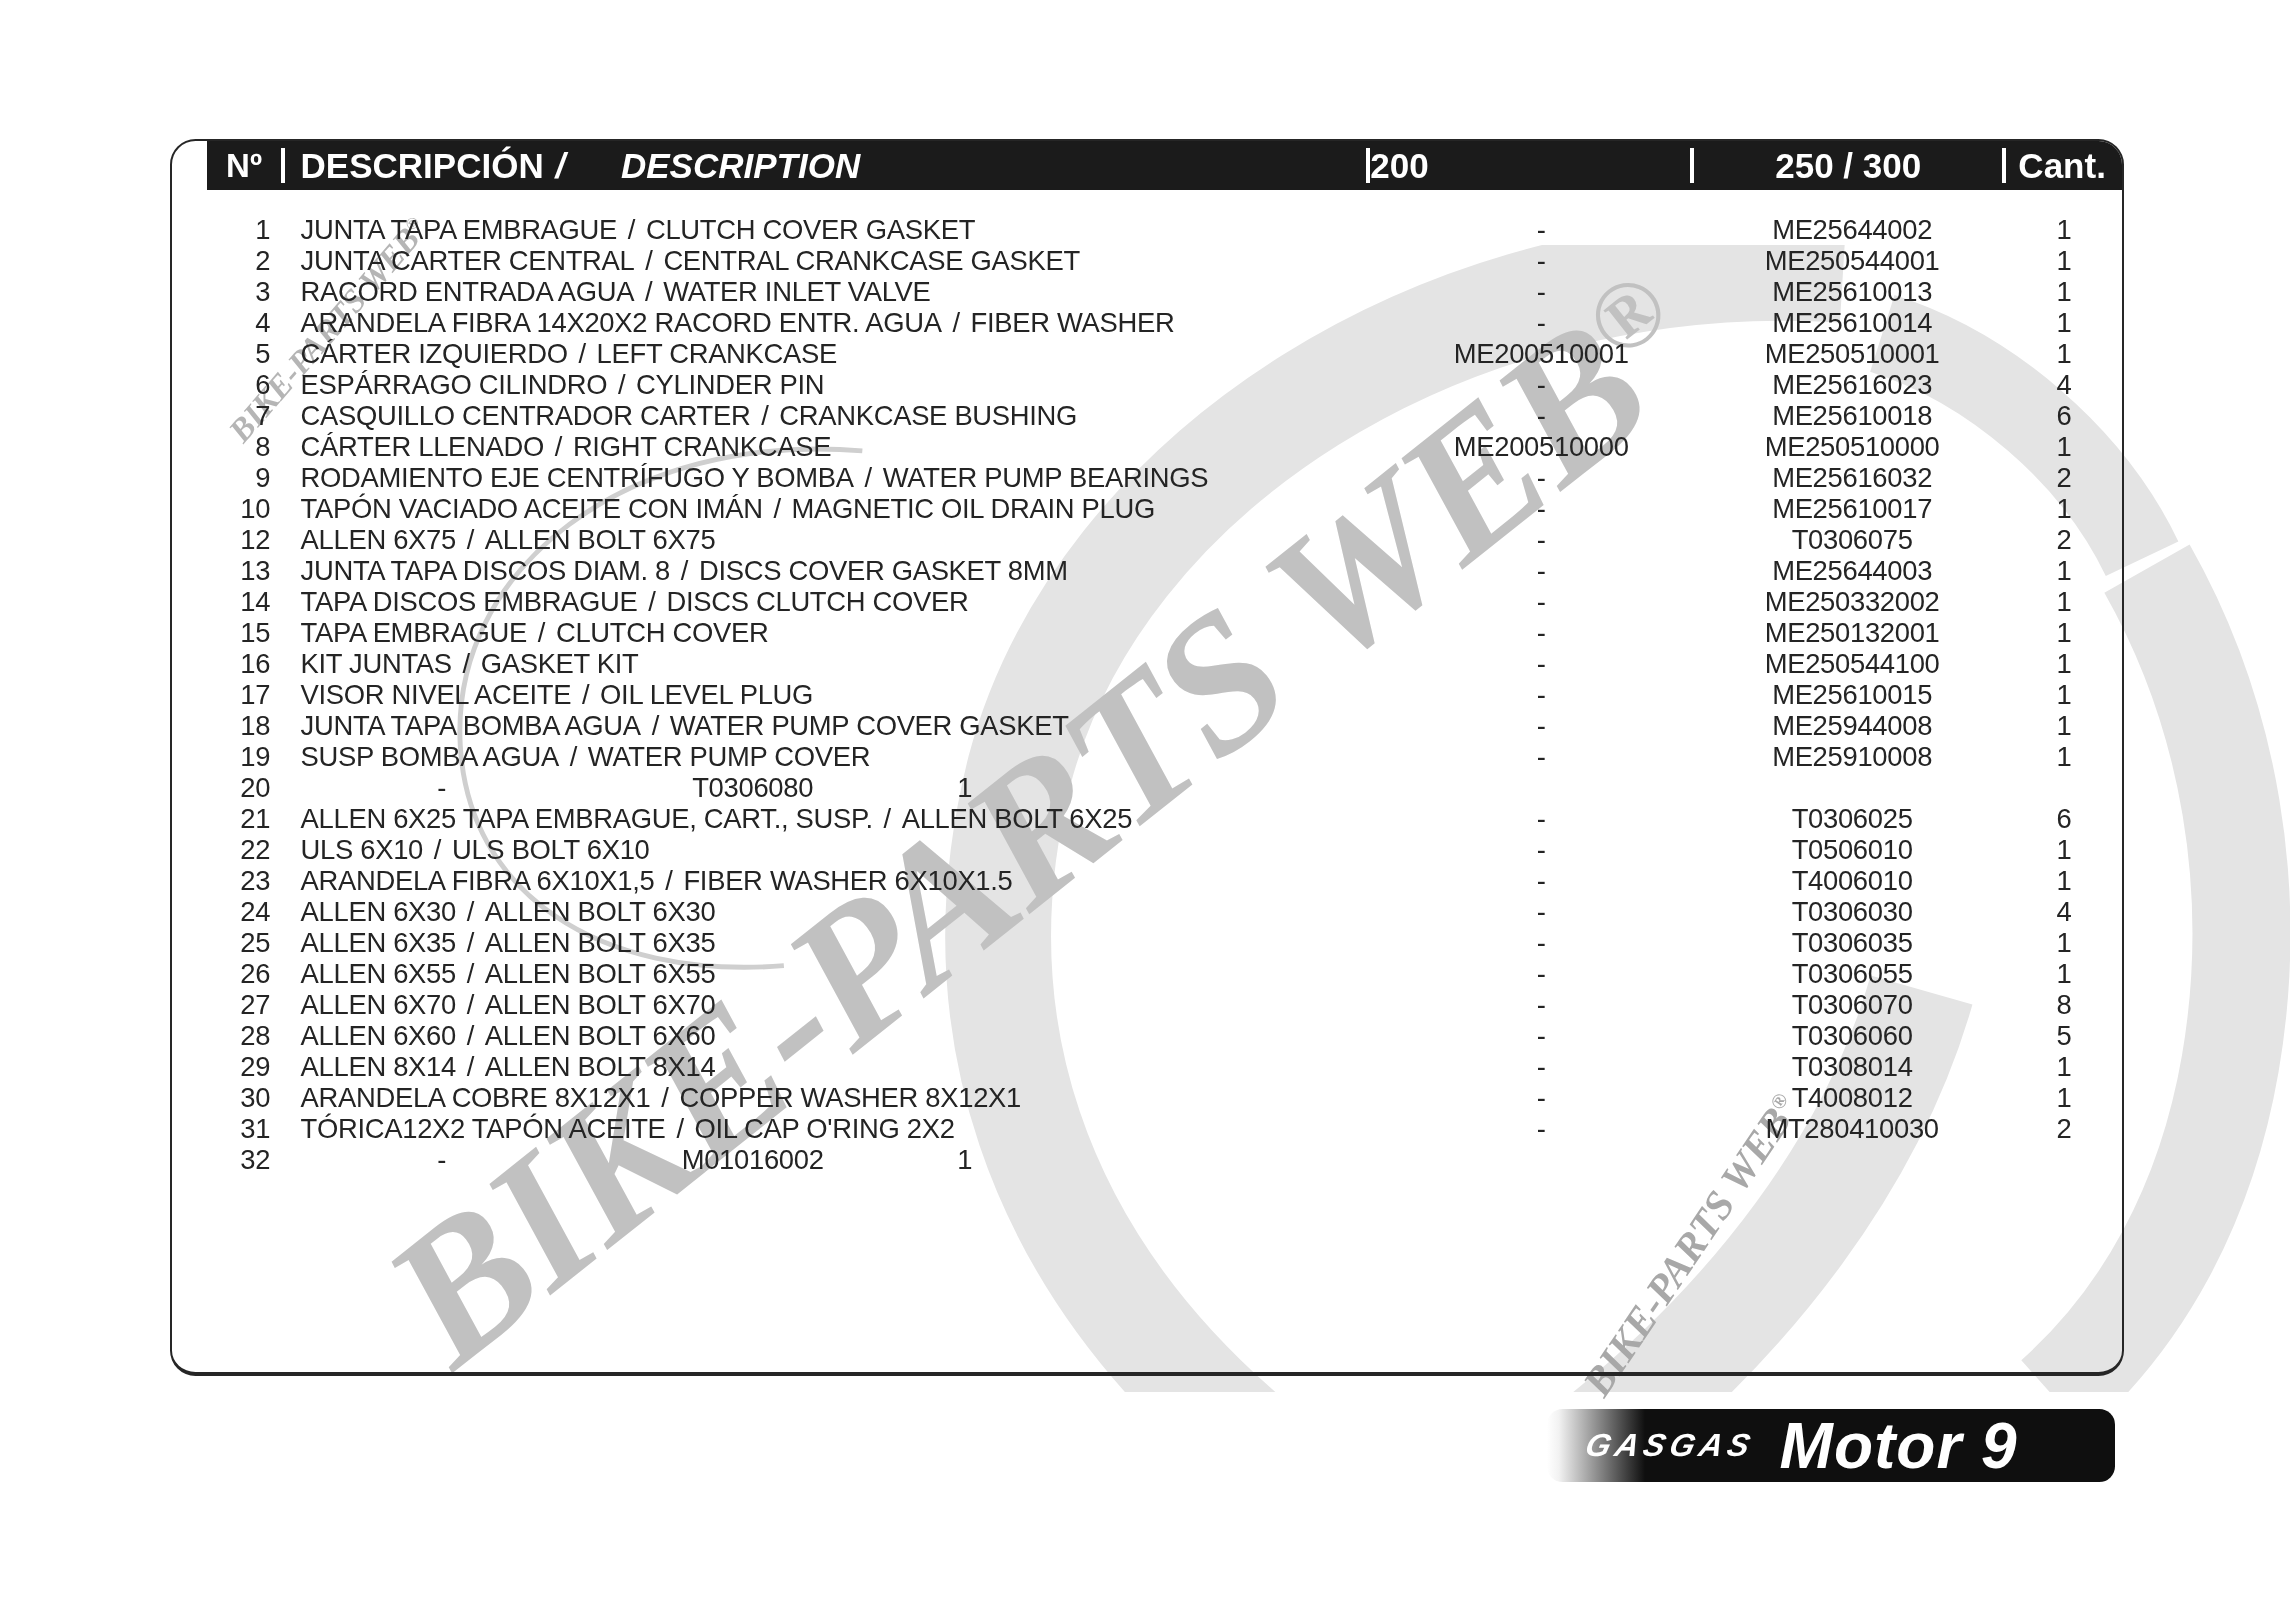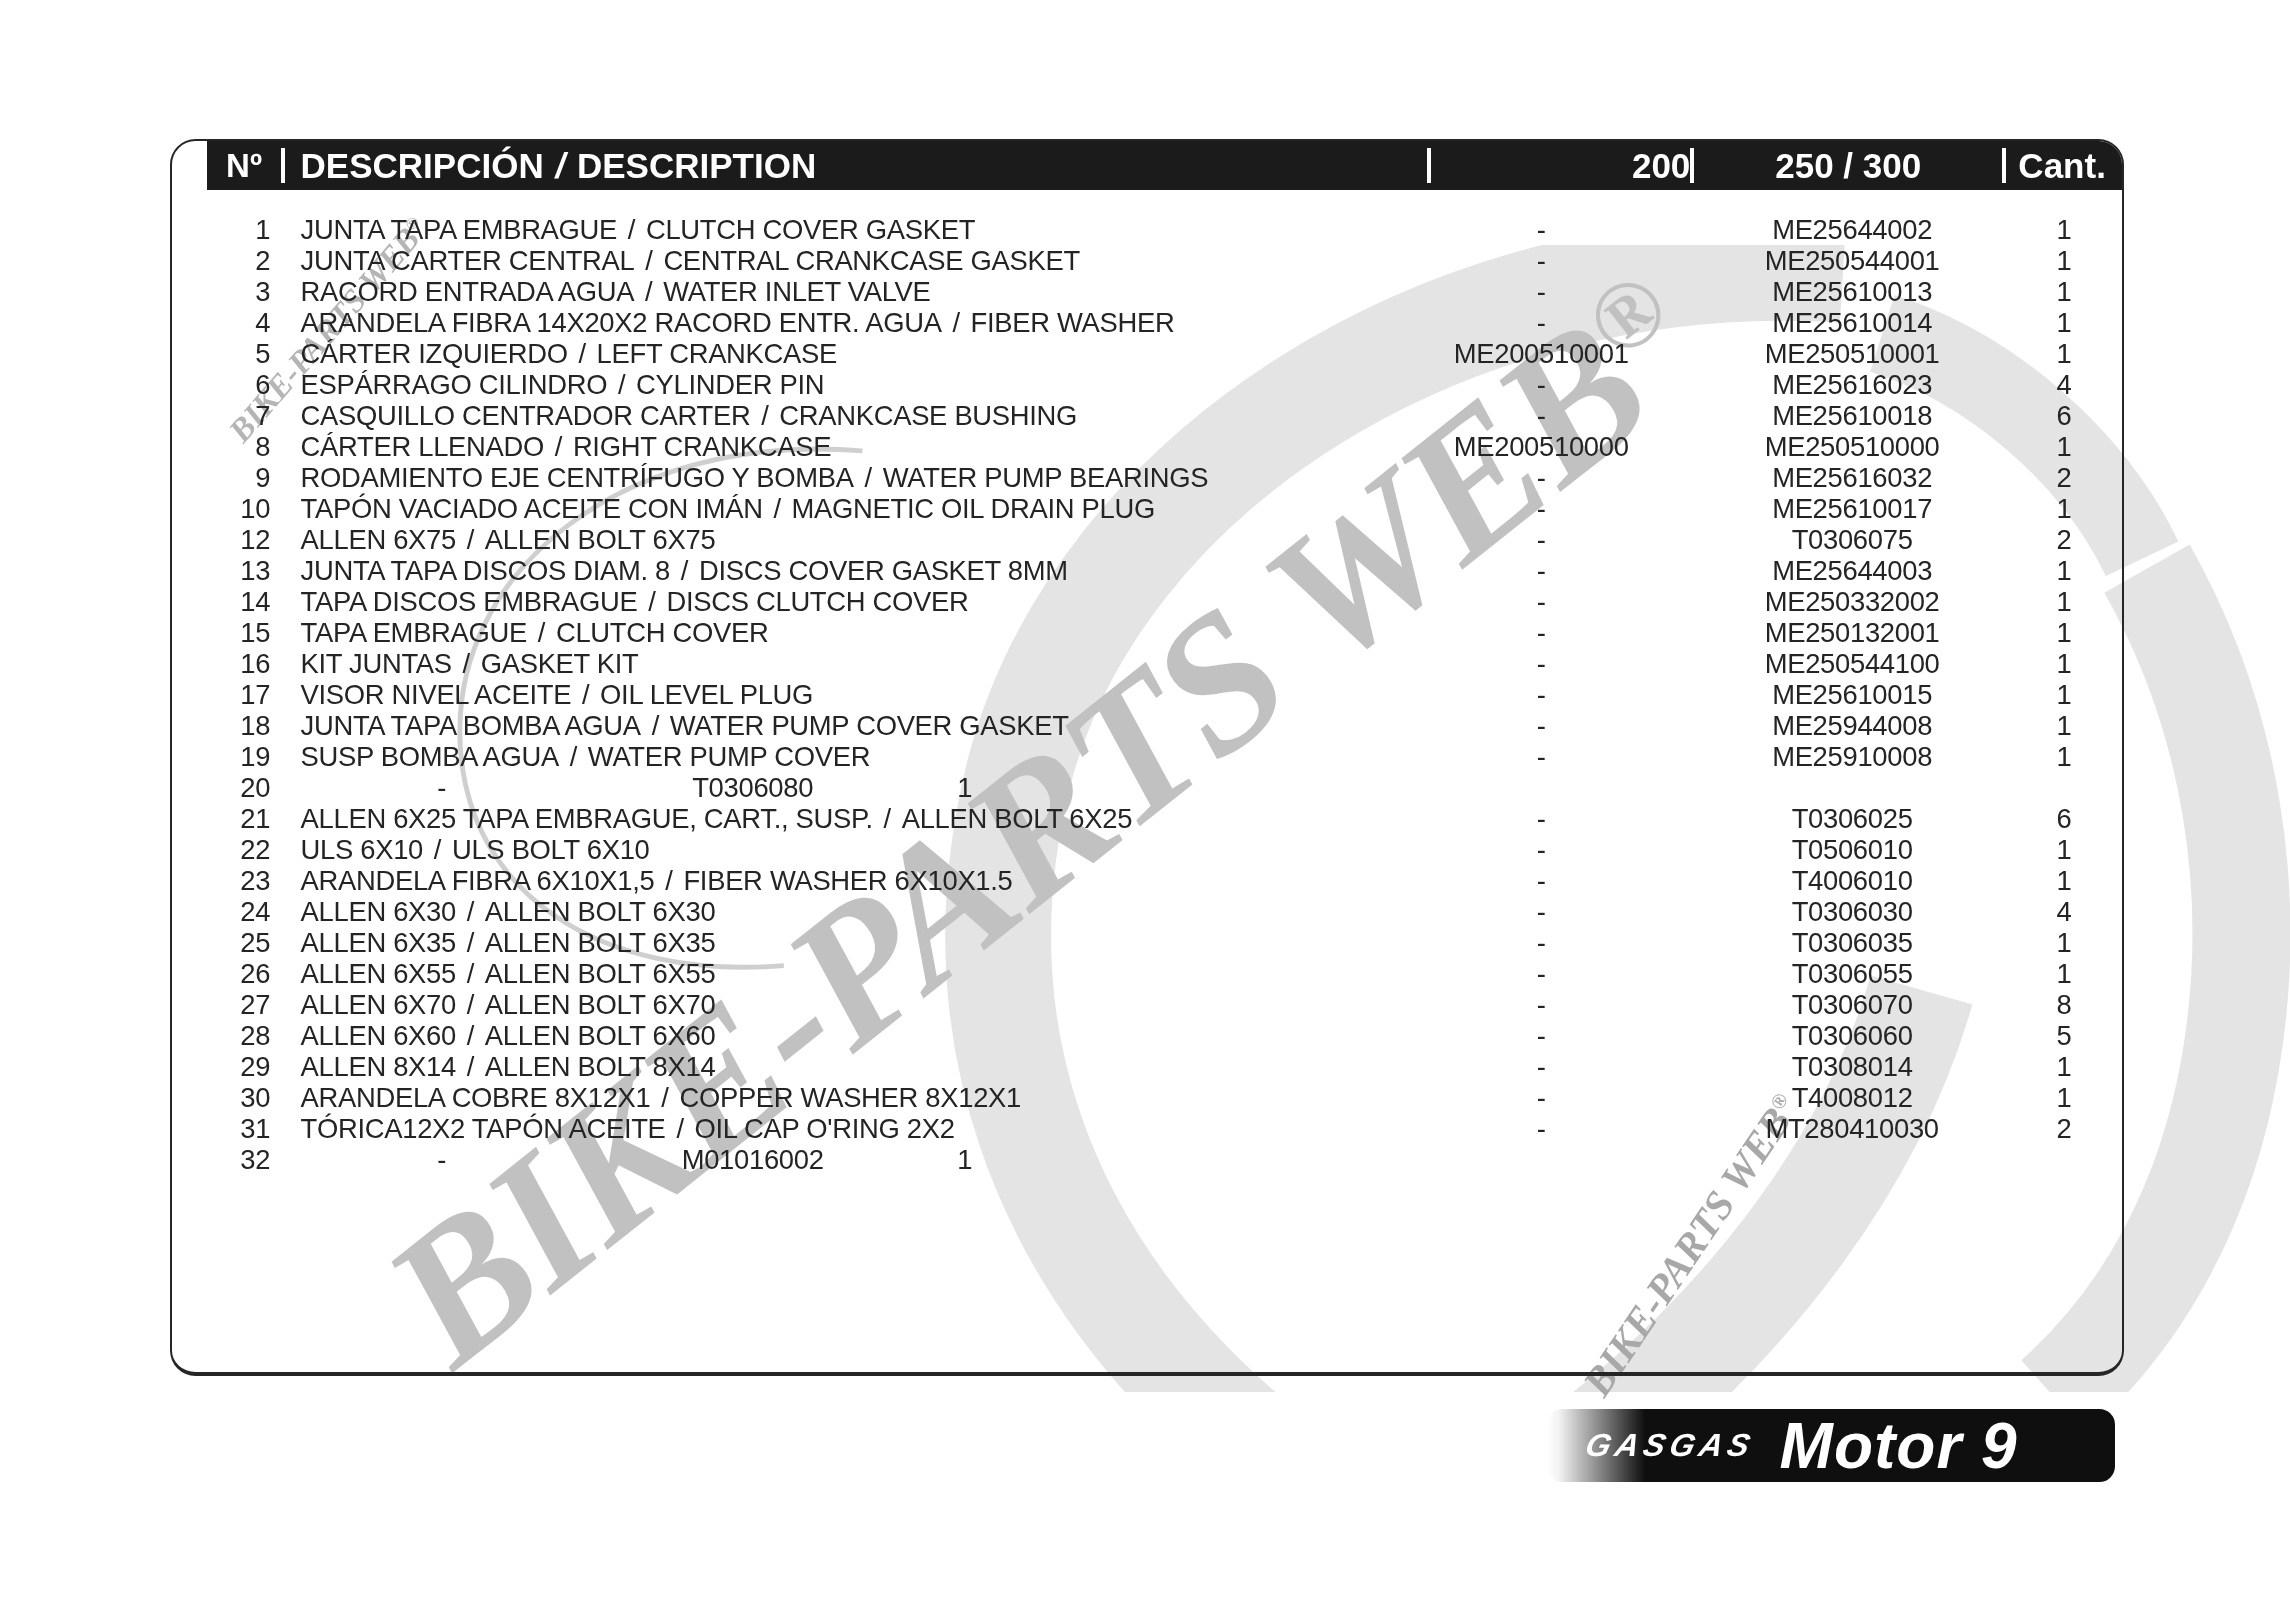--- a/index.html
+++ b/index.html
@@ -30,22 +30,22 @@
     border-radius:25.5px;z-index:2;background:transparent;overflow:hidden;padding-left:35px;
   }
   .thead{
     display:flex;align-items:center;height:49px;background:#1b1b1b;
     color:#ffffff;font-weight:bold;font-size:35px;
   }
   .h-num{width:74px;text-align:center;font-size:33px;}
   .h-sep{width:3.9px;height:35px;background:#ffffff;flex:none;}
   .h-desc{flex:1;padding-left:15.7px;display:flex;align-items:baseline;}
   .h-desc .slash{margin:0 11.8px;font-style:italic;}
-  .h-desc .it{}
-  .h-200{width:259px;text-align:right;flex:none;}
+  .h-desc .it{font-style:italic;margin-left:44px;}
+  .h-200{width:320px;text-align:left;flex:none;}
   .h-250{width:308px;text-align:center;flex:none;}
   .h-qty{width:112px;text-align:center;flex:none;padding-right:3.9px;}
   
   #rows{margin-top:24.5px;}
   .row{display:flex;align-items:center;height:31px;font-size:27.4px;color:#242424;
        letter-spacing:-0.3px;}
   .c-num{width:74px;flex:none;text-align:right;padding-right:10.8px;box-sizing:border-box;}
   .c-sp{width:3.9px;flex:none;}
   .c-desc{flex:1;padding-left:15.7px;white-space:nowrap;overflow:hidden;}
   .c-desc .slash{margin:0 10.8px;}

